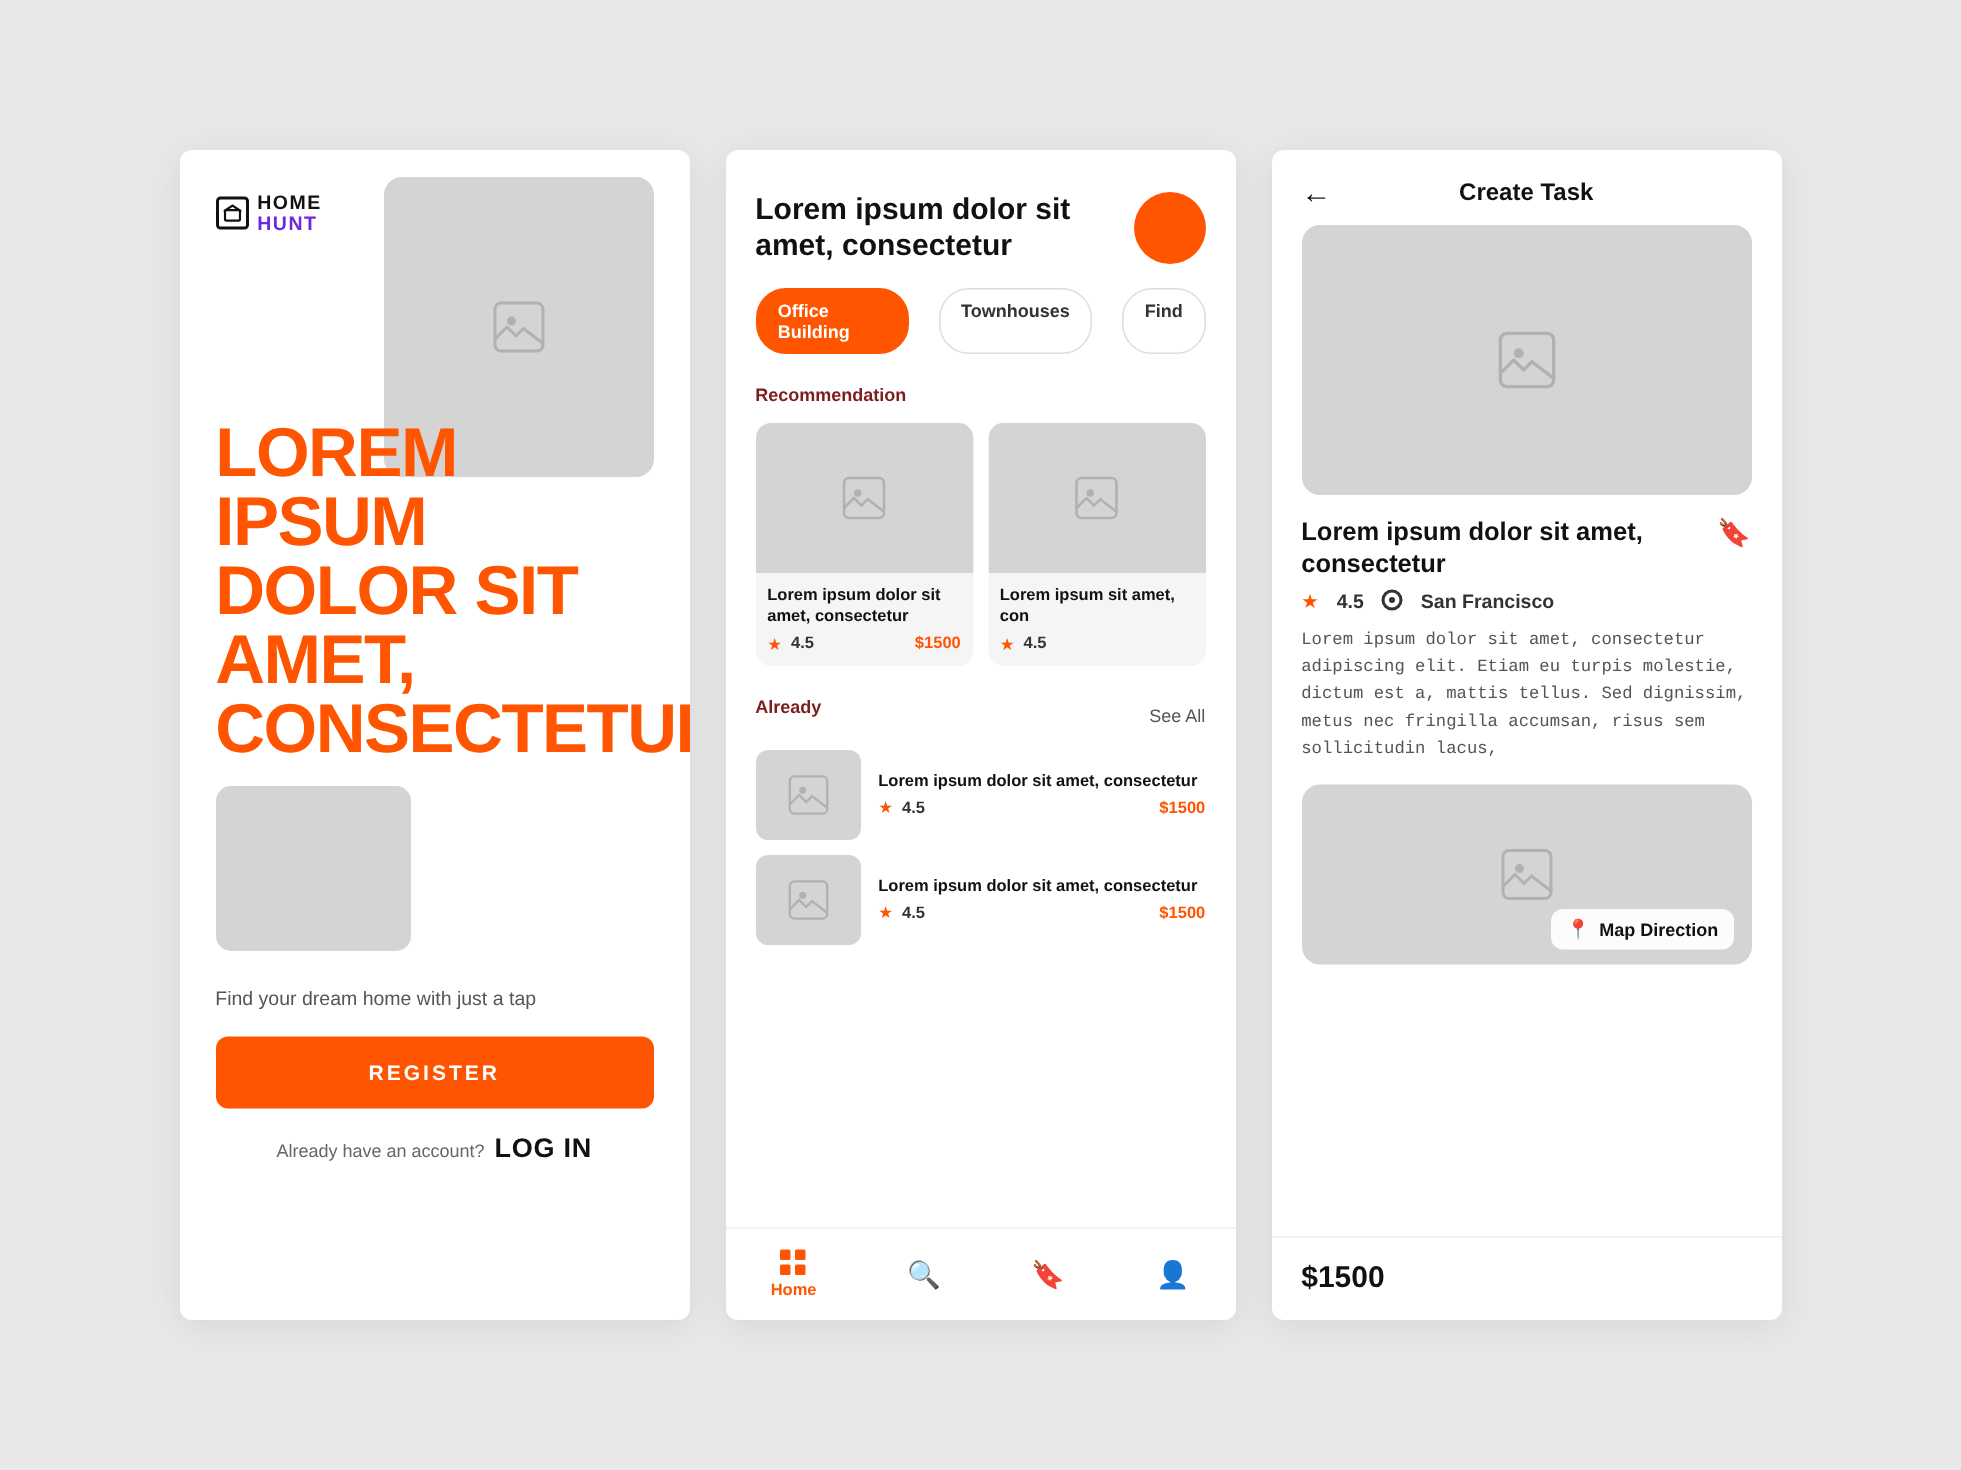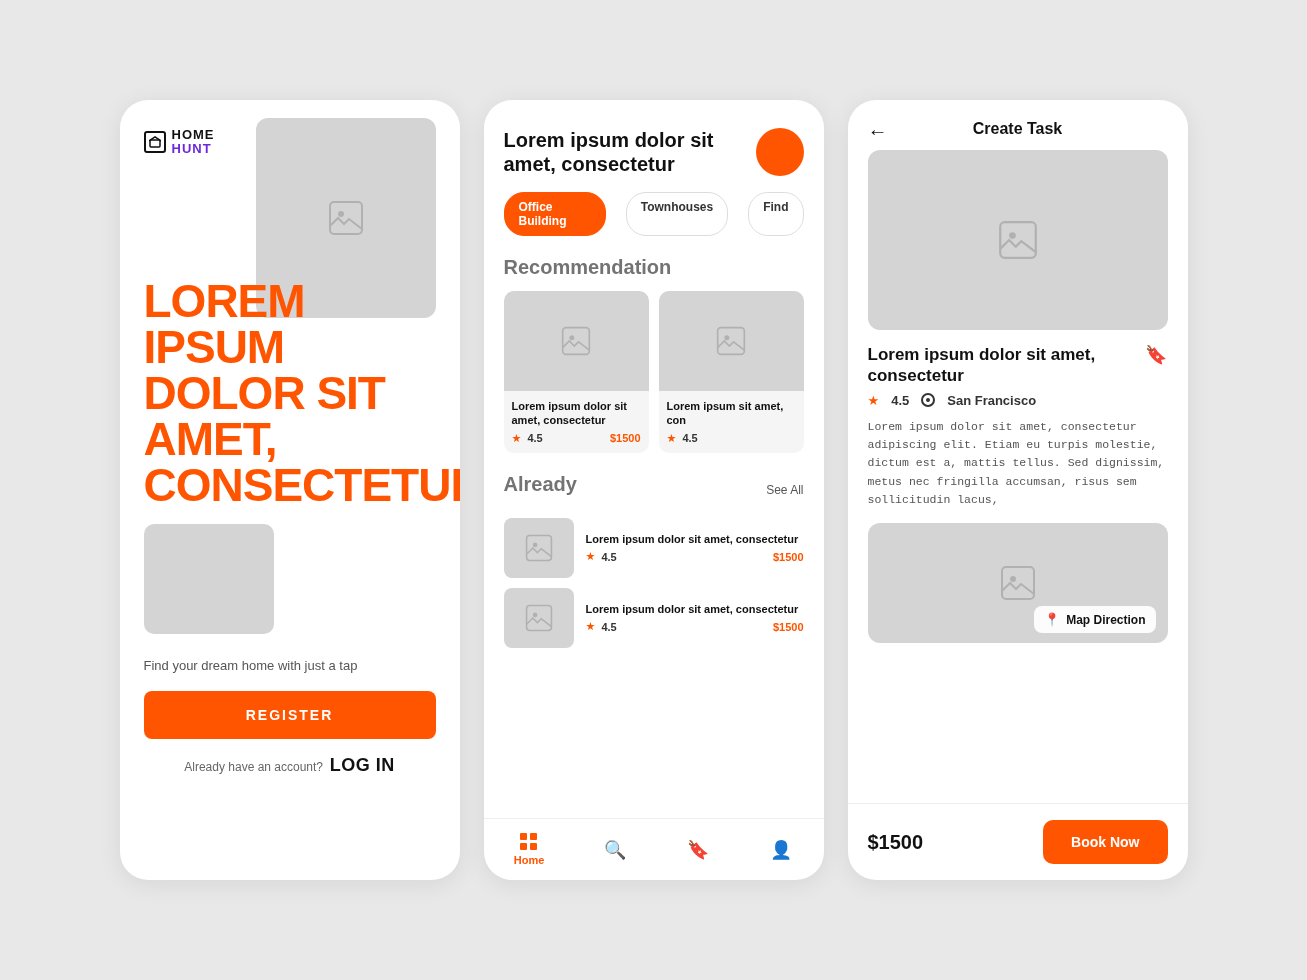--- a/index.html
+++ b/index.html
@@ -14,21 +14,21 @@
     }
     .screens-container {
       display: flex;
       gap: 24px;
       align-items: center;
     }
 
     
     .screen {
       background: #fff;
-      border-radius: 28px;
+      border-radius: 8px;
       overflow: hidden;
       box-shadow: 0 4px 24px rgba(0,0,0,0.08);
     }
     .screen-1 {
       width: 340px;
       height: 780px;
       display: flex;
       flex-direction: column;
       position: relative;
     }
@@ -177,23 +177,23 @@
       border: 1.5px solid #ddd;
       color: #333;
       background: #fff;
     }
     .tab-pill.active {
       background: #FF5500;
       color: #fff;
       border-color: #FF5500;
     }
     .s2-section-label {
-      font-size: 20px;
+      font-size: 12px;
       font-weight: 800;
-      color: #737373;
+      color: #7f1d1d;
       margin-bottom: 12px;
     }
     .s2-cards-row {
       display: flex;
       gap: 10px;
       margin-bottom: 20px;
     }
     .s2-card {
       flex: 1;
       background: #f5f5f5;
@@ -630,17 +630,16 @@
         <path d="M2 26 l8-8 6 6 5-5 13 10" fill="none" stroke="#888" stroke-width="2"></path>
       </svg>
       <div class="map-direction-btn">
         <span style="font-size:13px;">📍</span>
         <span>Map Direction</span>
       </div>
     </div>
 
     <div class="s3-bottom-bar">
       <span class="s3-price">$1500</span>
-      <button class="s3-book-btn">Book Now</button>
     </div>
   </div>
 
 </div>
 
 </body></html>

